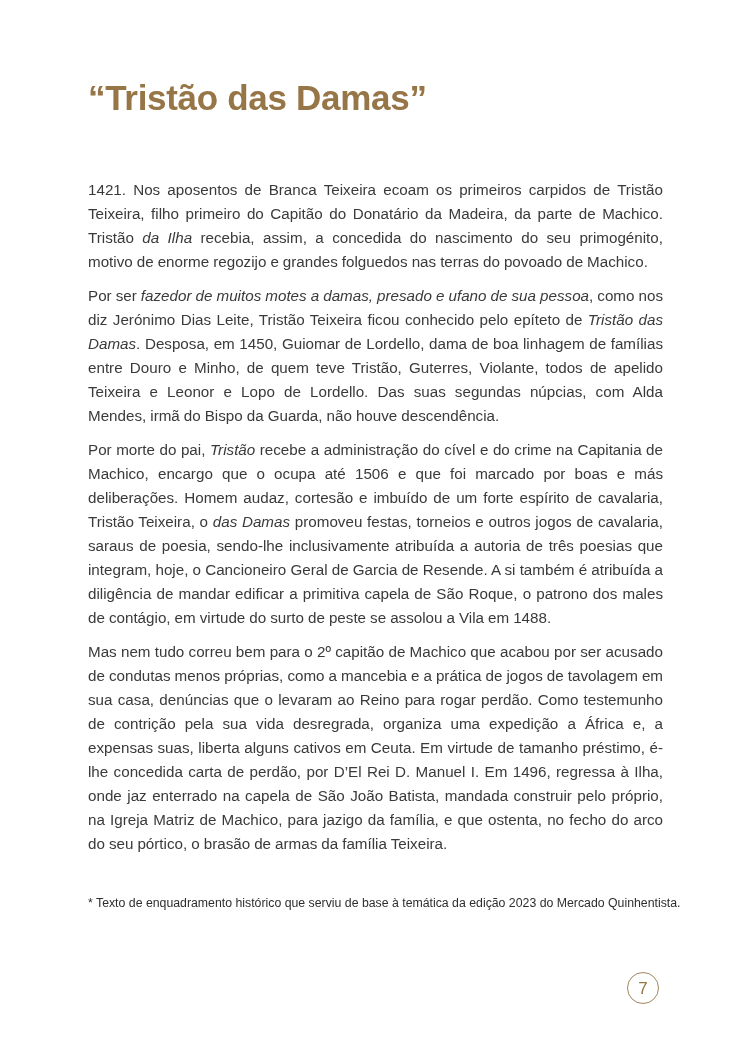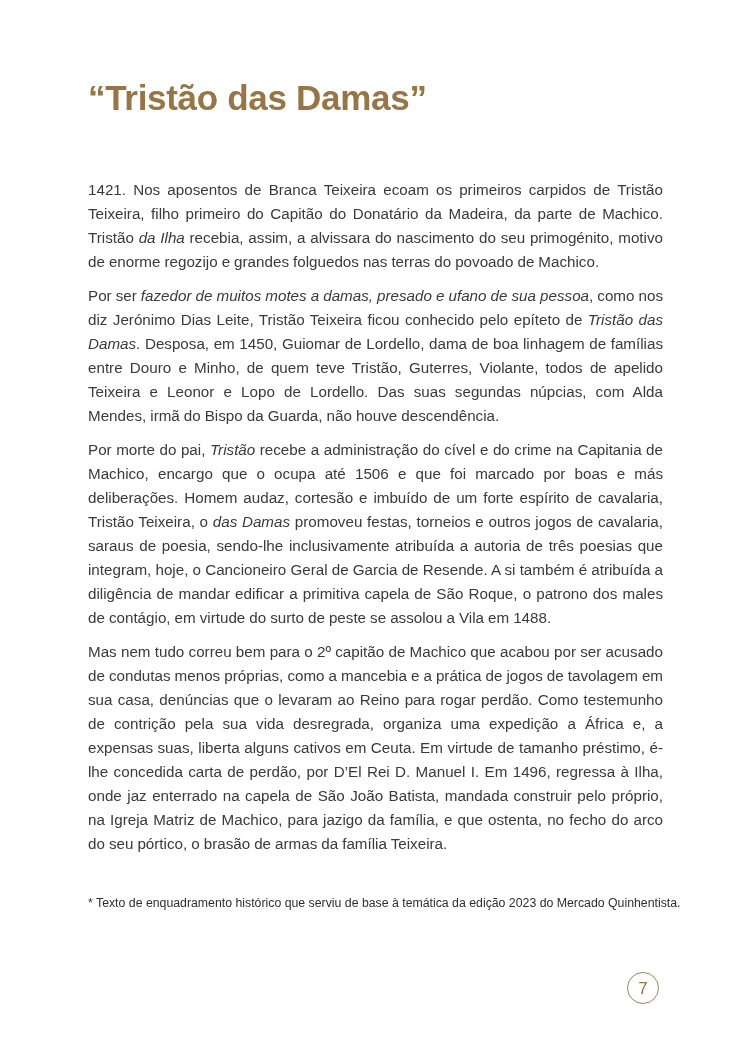--- a/index.html
+++ b/index.html
@@ -75,21 +75,21 @@
   }
 </style>
 </head>
 <body>
 
 <div class="page">
 
   <h1 class="title">“Tristão das Damas”</h1>
 
   <div class="article-body">
-      <p><span>1421. Nos aposentos de Branca Teixeira ecoam os primeiros carpidos de Tristão Teixeira, filho primeiro do Capitão do Donatário da Madeira, da parte de Machico. Tristão </span><em>da Ilha</em><span> recebia, assim, a alvissara do nascimento do seu primogénito, motivo de enorme regozijo e grandes folguedos nas terras do povoado de Machico.</span></p>
+      <p><span>1421. Nos aposentos de Branca Teixeira ecoam os primeiros carpidos de Tristão Teixeira, filho primeiro do Capitão do Donatário da Madeira, da parte de Machico. Tristão </span><em>da Ilha</em><span> recebia, assim, a concedida do nascimento do seu primogénito, motivo de enorme regozijo e grandes folguedos nas terras do povoado de Machico.</span></p>
       <p><span>Por ser </span><em>fazedor de muitos motes a damas, presado e ufano de sua pessoa</em><span>, como nos diz Jerónimo Dias Leite, Tristão Teixeira ficou conhecido pelo epíteto de </span><em>Tristão das Damas</em><span>. Desposa, em 1450, Guiomar de Lordello, dama de boa linhagem de famílias entre Douro e Minho, de quem teve Tristão, Guterres, Violante, todos de apelido Teixeira e Leonor e Lopo de Lordello. Das suas segundas núpcias, com Alda Mendes, irmã do Bispo da Guarda, não houve descendência.</span></p>
       <p><span>Por morte do pai, </span><em>Tristão</em><span> recebe a administração do cível e do crime na Capitania de Machico, encargo que o ocupa até 1506 e que foi marcado por boas e más deliberações. Homem audaz, cortesão e imbuído de um forte espírito de cavalaria, Tristão Teixeira, o </span><em>das Damas</em><span> promoveu festas, torneios e outros jogos de cavalaria, saraus de poesia, sendo-lhe inclusivamente atribuída a autoria de três poesias que integram, hoje, o Cancioneiro Geral de Garcia de Resende. A si também é atribuída a diligência de mandar edificar a primitiva capela de São Roque, o patrono dos males de contágio, em virtude do surto de peste se assolou a Vila em 1488.</span></p>
       <p><span>Mas nem tudo correu bem para o 2º capitão de Machico que acabou por ser acusado de condutas menos próprias, como a mancebia e a prática de jogos de tavolagem em sua casa, denúncias que o levaram ao Reino para rogar perdão. Como testemunho de contrição pela sua vida desregrada, organiza uma expedição a África e, a expensas suas, liberta alguns cativos em Ceuta. Em virtude de tamanho préstimo, é-lhe concedida carta de perdão, por D’El Rei D. Manuel I. Em 1496, regressa à Ilha, onde jaz enterrado na capela de São João Batista, mandada construir pelo próprio, na Igreja Matriz de Machico, para jazigo da família, e que ostenta, no fecho do arco do seu pórtico, o brasão de armas da família Teixeira.</span></p>
     </div>
 
   <div class="footnote">* Texto de enquadramento histórico que serviu de base à temática da edição 2023 do Mercado Quinhentista.</div>
 
   <div class="page-number">
     <span>7</span>
   </div>

